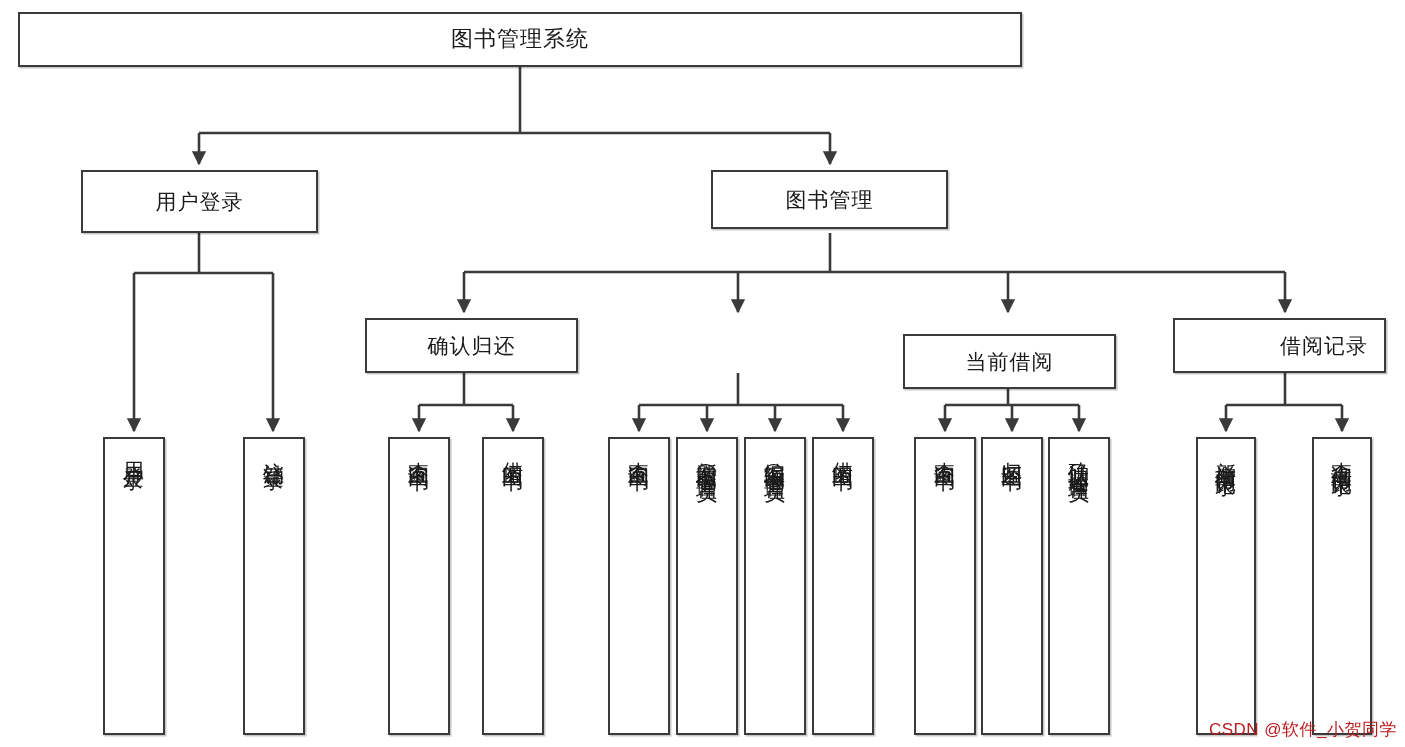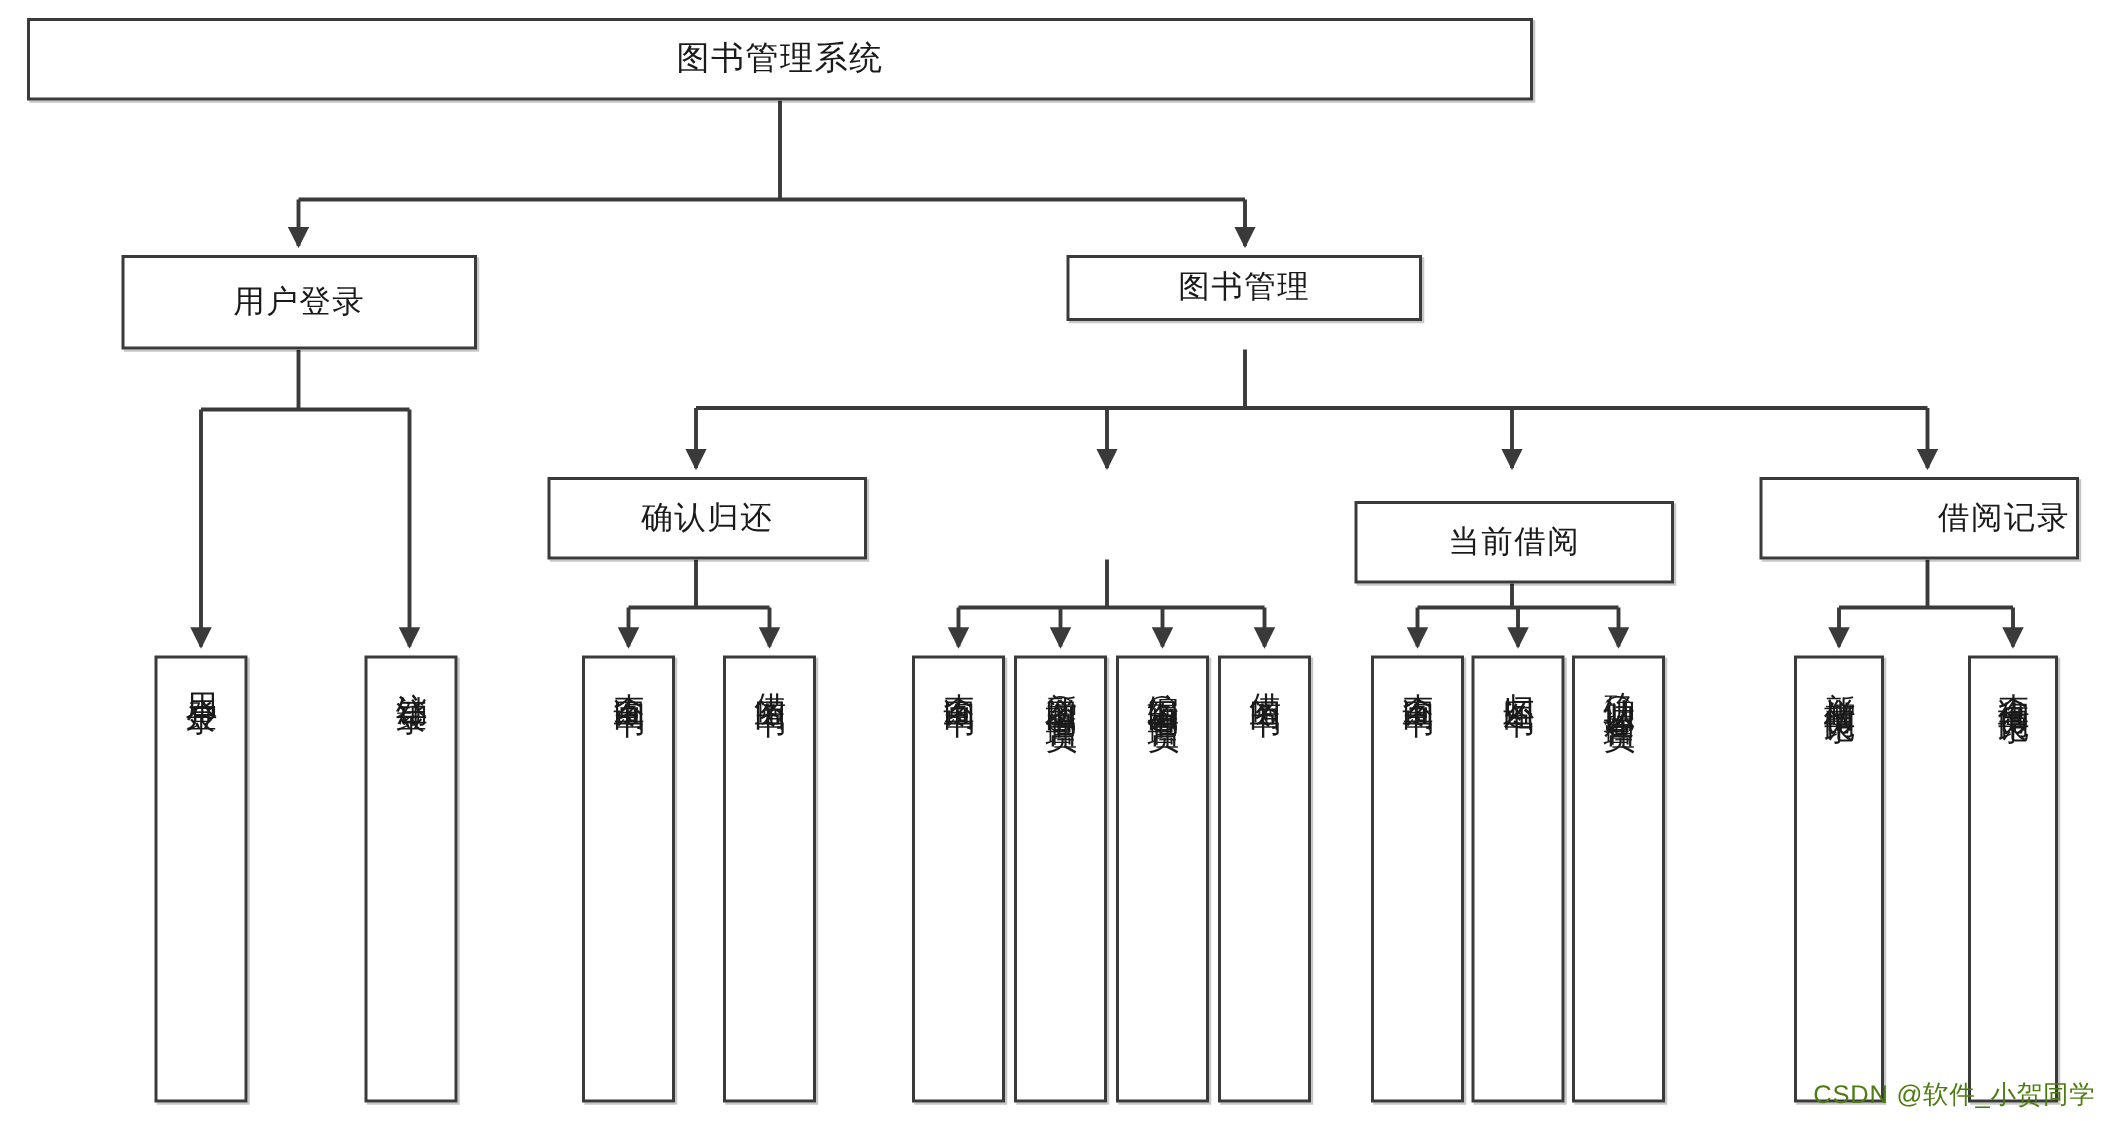--- a/index.html
+++ b/index.html
@@ -32,21 +32,21 @@
     display: flex;
     align-items: center;
     justify-content: center;
     color: #1a1a1a;
     box-shadow: 1.5px 1.5px 0 rgba(0,0,0,0.22);
   }
   .node.horiz {
     font-size: 21px;
     letter-spacing: 1px;
     line-height: 1.2;
-    padding: 0 4px;
+    padding: 0 16px;
   }
   .node.root {
     font-size: 22px;
   }
   .node.leaf {
     font-size: 21px;
     letter-spacing: 1px;
     align-items: flex-start;
     justify-content: center;
     padding-top: 6px;
@@ -57,21 +57,21 @@
     letter-spacing: 3px;
     line-height: 1;
     white-space: nowrap;
     display: block;
   }
   #watermark {
     position: absolute;
     right: 8px;
     bottom: 6px;
     font-size: 17px;
-    color: #4d7c0f;
+    color: #b91c1c;
     letter-spacing: 0.5px;
     white-space: nowrap;
     pointer-events: none;
   }
 </style>
 </head>
 <body>
 
 <div id="diagram-canvas">
 
@@ -125,21 +125,21 @@
     </g>
   </svg>
 
   <div class="node horiz root" style="left:18px; top:12px; width:1004px; height:55px;">
     <span>图书管理系统</span>
   </div>
 
   <div class="node horiz" style="left:81px; top:170px; width:237px; height:63px;">
     <span>用户登录</span>
   </div>
-  <div class="node horiz" style="left:711px; top:170px; width:237px; height:44px;text-align:center;">
+  <div class="node horiz" style="left:711px; top:170px; width:237px; height:59px;text-align:center;">
     <span>图书管理</span>
   </div>
 
   <div class="node horiz" style="left:365px; top:318px; width:213px; height:55px;">
     <span>确认归还</span>
   </div>
   <div class="node horiz" style="left:903px; top:334px; width:213px; height:55px;">
     <span>当前借阅</span>
   </div>
   <div class="node horiz" style="left:1173px; top:318px; width:213px; height:55px;justify-content:flex-end;">

